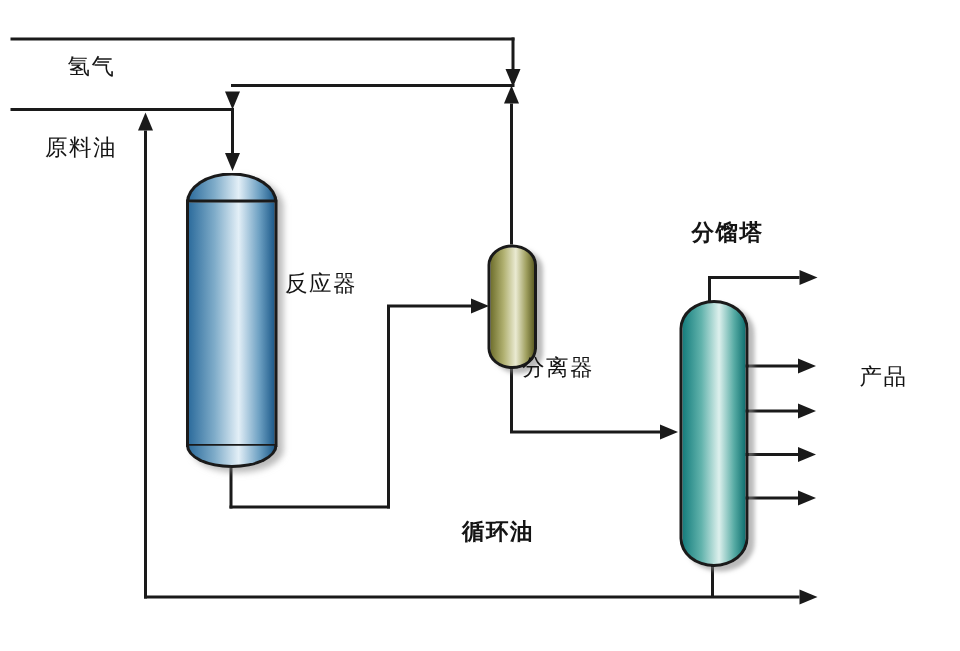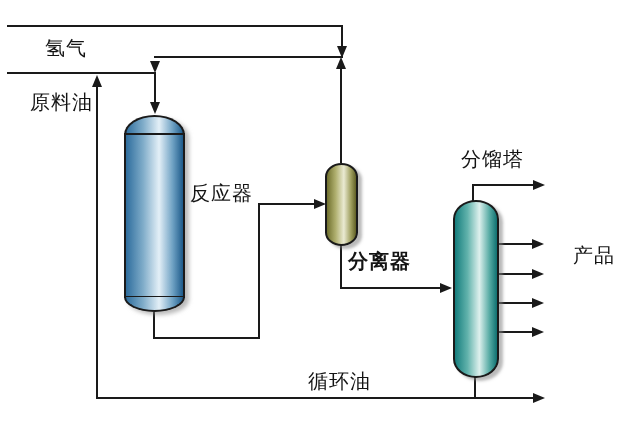--- a/index.html
+++ b/index.html
@@ -7,21 +7,21 @@
     width:640px;height:434px;background:#ffffff;
     font-family:"DejaVu Sans","Liberation Sans",sans-serif;
     overflow:hidden;position:relative;
   }
   .canvas{position:absolute;left:0;top:0;width:640px;height:434px;background:#ffffff;}
   .line{position:absolute;background:#1a1a1a;}
   .arr{position:absolute;width:0;height:0;}
   .arr-r{border-top:5px solid transparent;border-bottom:5px solid transparent;border-left:12px solid #1a1a1a;}
   .arr-d{border-left:5px solid transparent;border-right:5px solid transparent;border-top:12px solid #1a1a1a;}
   .arr-u{border-left:5px solid transparent;border-right:5px solid transparent;border-bottom:12px solid #1a1a1a;}
-  .lbl{position:absolute;font-size:20px;color:#141414;white-space:nowrap;letter-spacing:1px;}
+  .lbl{position:absolute;font-size:15px;color:#141414;white-space:nowrap;letter-spacing:1px;}
   .vessel{position:absolute;box-sizing:border-box;}
   .shadowed{filter:drop-shadow(4px 3px 2px rgba(130,130,130,0.55));}
   
   .reactor{left:124px;top:115px;width:61px;height:197px;}
   .reactor>div{position:absolute;box-sizing:border-box;left:0;width:61px;
     background:linear-gradient(90deg,#2e6d9d 0%,#7facc9 30%,#e3eff7 58%,#6ea1c3 82%,#1d5a8a 100%);}
   .reactor .dome-top{top:0;height:20px;border:2px solid #1a1a1a;border-bottom:none;
     border-radius:50% 50% 0 0 / 100% 100% 0 0;}
   .reactor .shell{top:18px;height:165px;border:2px solid #1a1a1a;}
   .reactor .dome-bottom{top:182px;height:15px;border:2px solid #1a1a1a;border-top:none;
@@ -118,18 +118,18 @@
     <div class="dome-bottom"></div>
   </div>
 
   <div class="vessel separator"></div>
 
   <div class="vessel fractionator"></div>
 
   <span class="lbl" style="left:45px;top:35px;">氢气</span>
   <span class="lbl" style="left:30px;top:89px;text-align:center;">原料油</span>
   <span class="lbl" style="left:190px;top:180px;">反应器</span>
-  <span class="lbl" style="left:348px;top:248px;font-weight:bold;">分离器</span>
-  <span class="lbl" style="left:461px;top:146px;">分馏塔</span>
+  <span class="lbl" style="left:348px;top:236px;">分离器</span>
+  <span class="lbl" style="left:461px;top:146px;font-weight:bold;">分馏塔</span>
   <span class="lbl" style="left:573px;top:242px;">产品</span>
-  <span class="lbl" style="left:308px;top:368px;">循环油</span>
+  <span class="lbl" style="left:308px;top:345px;font-weight:bold;">循环油</span>
 
 </div>
 
 </body></html>

